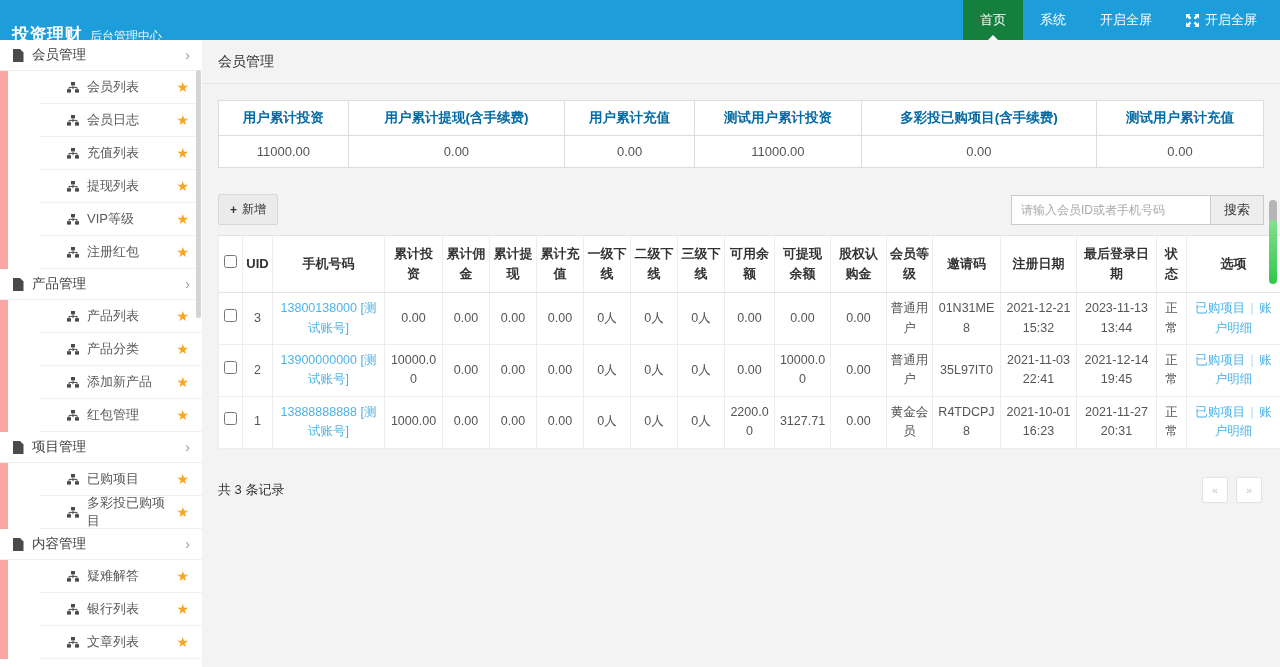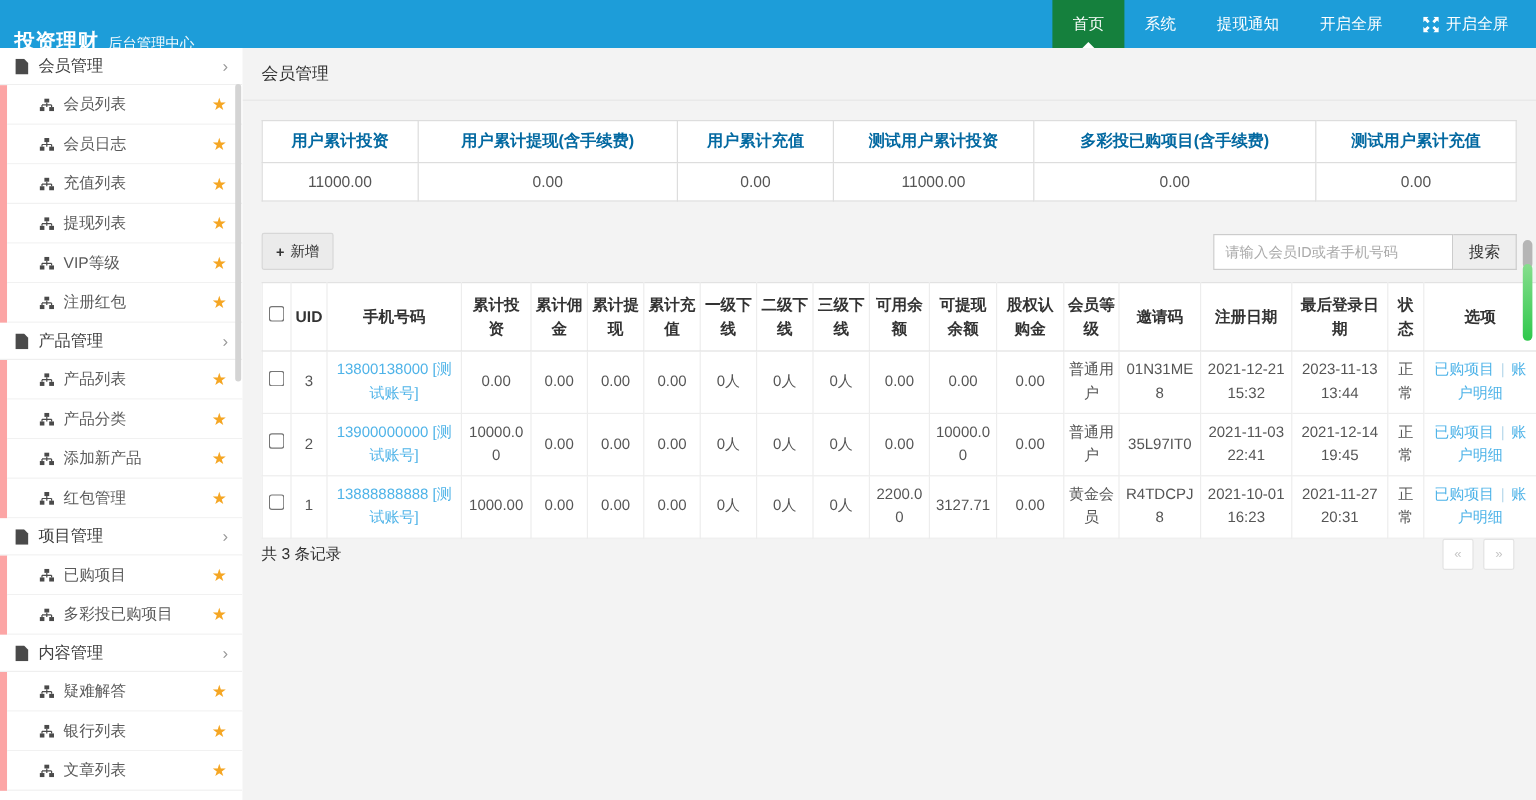--- a/index.html
+++ b/index.html
@@ -25,21 +25,21 @@
   .caret { width:0; height:0; border-left:4px solid transparent; border-right:4px solid transparent;
            border-top:4px solid #fff; margin-left:2px; }
   .nav-icon { display:flex; align-items:center; }
   
   .layout { display:flex; height:627px; }
   .sidebar { width:202px; background:#fff; flex-shrink:0; position:relative; overflow:hidden; }
   .side-parent { height:31px; display:flex; align-items:center; gap:8px; padding:0 12px;
                  border-bottom:1px solid #efefef; font-size:13.5px; color:#404040; cursor:pointer; background:#fff; }
   .p-icon { display:flex; align-items:center; }
   .chev { margin-left:auto; color:#999; font-size:14px; line-height:1; }
-  .submenu { border-left:6px solid #fca5a5; }
+  .submenu { border-left:8px solid #fca5a5;padding-left:32px; }
   .side-item { height:33px; display:flex; align-items:center; gap:8px; padding:0 13px 0 27px;
                border-bottom:1px solid #f1f1f1; font-size:13px; color:#5a5a5a; cursor:pointer; background:#fff; }
   .s-icon { display:flex; align-items:center; }
   .star { margin-left:auto; color:#f5a623; font-size:14px; line-height:1; }
   .side-scroll { position:absolute; right:1px; top:30px; width:5px; height:248px;
                  background:#d4d4d4; border-radius:3px; }
   
   .content { flex:1; overflow:hidden; }
   .page-title { padding:13px 16px 12px; font-size:14px; color:#333; border-bottom:1px solid #e6e6e6; }
   .content-inner { padding:16px; }
@@ -59,21 +59,21 @@
   .btn-search { height:30px; padding:0 13px; background:#eee; border:1px solid #ccc;
                 border-left:none; font-size:13px; color:#333; cursor:pointer; font-family:inherit; }
   table.grid { width:100%; margin-top:10px; border-collapse:collapse; background:#fff; table-layout:fixed; }
   table.grid th, table.grid td { border:1px solid #ededed; text-align:center;
                 padding:6px 3px; font-size:12.5px; color:#555; line-height:1.55; word-wrap:break-word; }
   table.grid thead th { font-size:13px; color:#333; font-weight:bold; padding:8px 3px;
                 border-top-color:#e2e2e2; border-bottom-color:#e2e2e2; }
   table.grid input[type=checkbox] { width:13px; height:13px; margin:0; cursor:pointer; }
   .link { color:#4eb3e8; cursor:pointer; }
   .sep { color:#b9d9ec; margin:0 2px; }
-  .grid-footer { margin-top:0; display:flex; justify-content:space-between; align-items:center; }
+  .grid-footer { margin-top:28px; display:flex; justify-content:space-between; align-items:center; }
   .total { font-size:13px; color:#333; }
   .pager { display:flex; gap:8px; padding-right:2px; }
   .page-btn { width:26px; height:26px; border:1px solid #e3e3e3; background:#fff; color:#c6c6c6;
               font-size:11px; display:flex; align-items:center; justify-content:center;
               border-radius:2px; cursor:pointer; font-family:inherit; }
   
   .main-scroll { position:absolute; right:3px; top:200px; width:8px; }
   .main-scroll .cap { height:24px; background:#b5b5b5; border-radius:4px; }
   .main-scroll .thumb { height:64px; margin-top:-4px; border-radius:4px;
                         background:linear-gradient(180deg,#86de8d,#2fc84c); }
@@ -85,23 +85,20 @@
   <div class="brand">
     <span class="brand-name">投资理财</span>
     <span class="brand-sub">后台管理中心</span>
   </div>
   <nav class="topnav">
       <div class="nav-item active">
         <span>首页</span>
       </div>
       <div class="nav-item">
         <span>系统</span>
-      </div>
-      <div class="nav-item">
-        <span>提现通知</span>
       </div>
       <div class="nav-item">
         <span>开启全屏</span>
       </div>
       <div class="nav-item">
         <span class="nav-icon">
           <svg width="13" height="13" viewBox="0 0 14 14" fill="#fff">
             <path d="M0 0h5L3.4 1.6 5.8 4 4 5.8 1.6 3.4 0 5zM14 0v5l-1.6-1.6L10 5.8 8.2 4l2.4-2.4L9 0zM0 14V9l1.6 1.6L4 8.2 5.8 10l-2.4 2.4L5 14zM14 14H9l1.6-1.6L8.2 10 10 8.2l2.4 2.4L14 9z"></path>
           </svg>
         </span>

